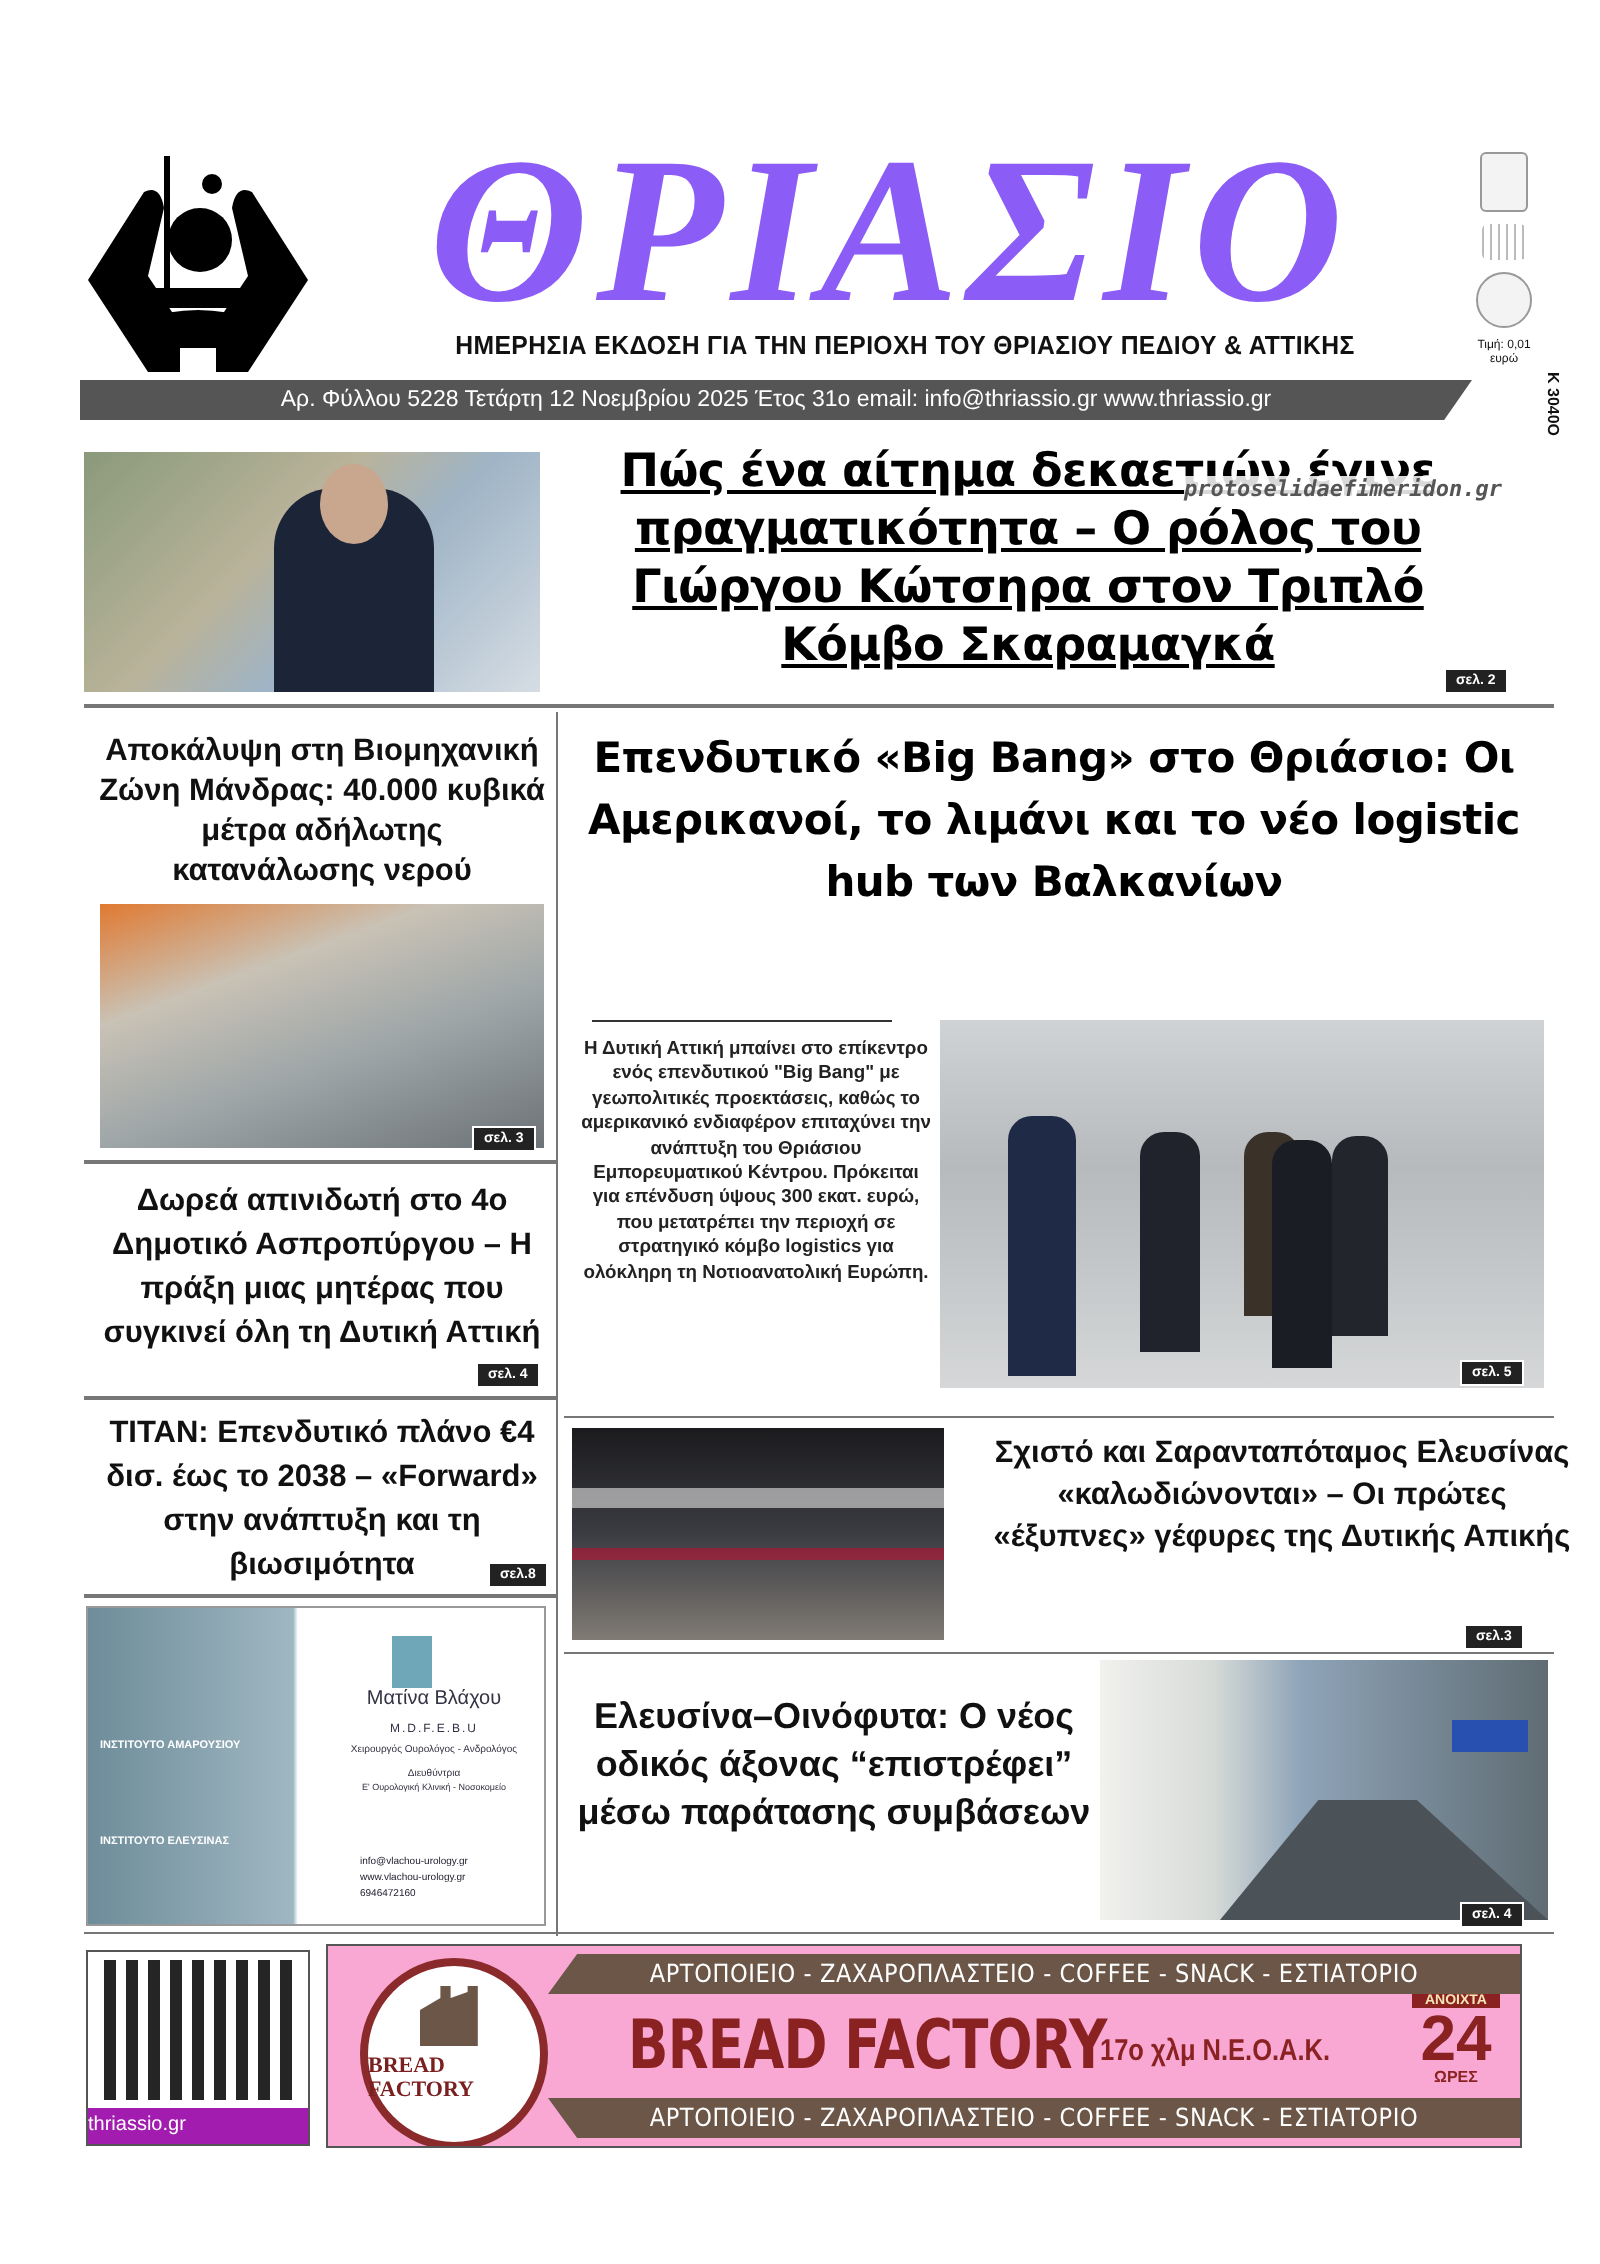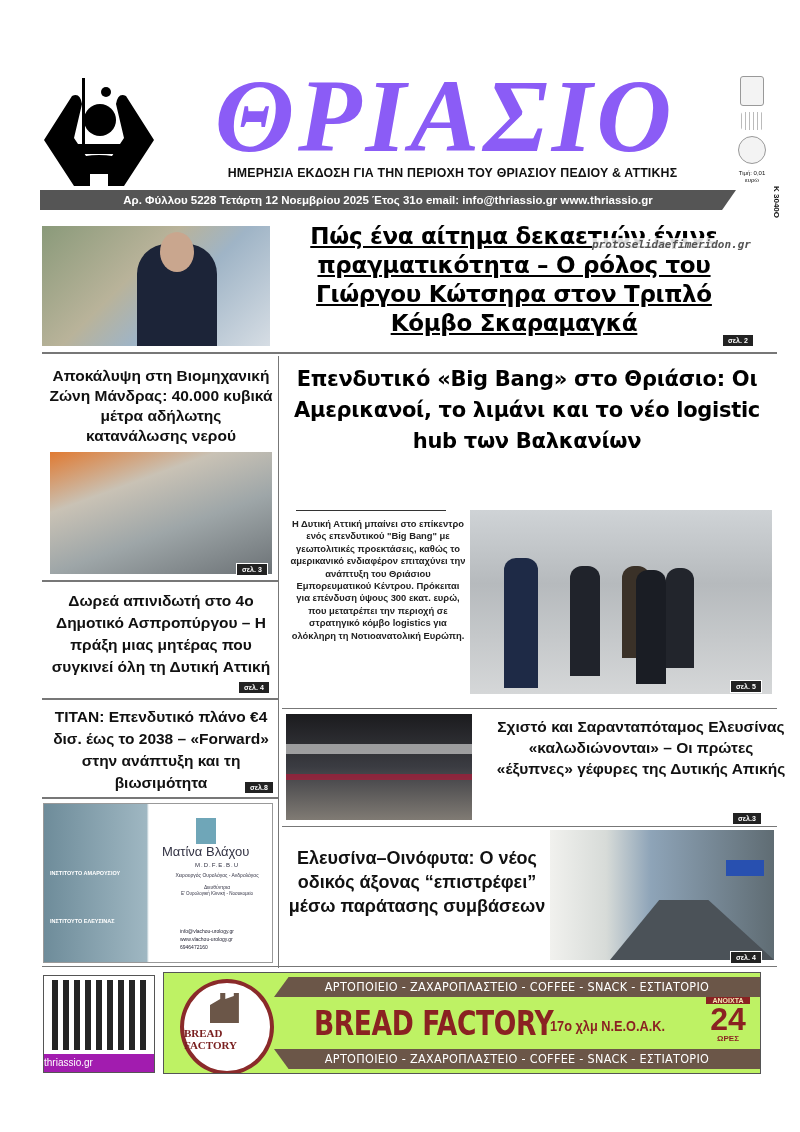--- a/index.html
+++ b/index.html
@@ -2,21 +2,21 @@
 <html><head>
 <meta charset="utf-8">
 <style>
   html,body{margin:0;padding:0;background:#fff;}
   body{width:800px;height:1132px;position:relative;overflow:hidden;font-family:"Liberation Sans",sans-serif;color:#111;}
   .abs{position:absolute;}
   
   .logo{left:34px;left:34px;top:78px;width:130px;height:110px;}
   .title{left:165px;top:66px;width:560px;height:100px;font-family:"Liberation Serif",serif;font-weight:bold;font-style:italic;font-size:104px;letter-spacing:4px;line-height:100px;color:#8b5cf6;text-align:center;}
   .subtitle{left:180px;top:165px;width:545px;font-size:13px;font-weight:bold;letter-spacing:.2px;text-align:center;transform:scaleX(.95);}
-  .infobar{left:40px;top:190px;width:696px;height:20px;background:#555;color:#fff;font-size:11.5px;font-weight:bold;line-height:20px;text-align:center;clip-path:polygon(0 0,100% 0,98% 100%,0 100%);}
+  .infobar{left:40px;top:190px;width:696px;height:20px;background:#555;color:#fff;font-size:11.5px;font-weight:normal;line-height:20px;text-align:center;clip-path:polygon(0 0,100% 0,98% 100%,0 100%);}
   .side-emblems{left:732px;top:76px;width:40px;}
   .emb{width:22px;height:28px;border:1px solid #999;margin:0 auto 6px;border-radius:3px;background:#f3f3f3;}
   .emb.round{border-radius:50%;width:26px;height:26px;}
   .price{font-size:6px;text-align:center;line-height:7px;}
   .vert{left:772px;top:186px;font-size:8px;font-weight:bold;writing-mode:vertical-rl;}
   
   .photo{background:#888;overflow:hidden;}
   .page-tag{background:#222;color:#fff;font-size:7px;font-weight:bold;padding:2px 5px;position:absolute;border:1px solid #fff;}
   .hl{font-weight:bold;text-align:center;color:#111;}
   .hl-heavy{font-family:"DejaVu Sans",sans-serif;font-weight:bold;text-align:center;color:#000;letter-spacing:-.3px;}
@@ -40,21 +40,21 @@
   .s6img{left:286px;top:714px;width:186px;height:106px;background:linear-gradient(180deg,#1b1b1e 0%,#3b3c42 50%,#807b74 100%);}
   .s6hl{left:476px;top:716px;width:300px;font-size:15.5px;line-height:21px;margin-left:15px;}
   
   .s7hl{left:286px;top:846px;width:262px;font-size:18px;line-height:24px;}
   .s7img{left:550px;top:830px;width:224px;height:130px;background:linear-gradient(90deg,#f1f1ee 0%,#d7dbd8 25%,#8ea4b8 45%,#5f6c73 100%);}
   
   .qr{left:43px;top:975px;width:110px;height:96px;border:1px solid #555;background:#fff;}
   .qr-grid{position:absolute;left:8px;top:4px;width:94px;height:70px;background:
      repeating-linear-gradient(90deg,#000 0 6px,#fff 6px 11px),#000;opacity:.85;}
   .qr-label{position:absolute;left:0;bottom:0;width:100%;height:18px;background:#a21caf;color:#fff;font-size:10px;text-align:left;line-height:18px;}
-  .bf{left:163px;top:972px;width:596px;height:100px;background:#bef264;border:1px solid #555;overflow:hidden;}
+  .bf{left:163px;top:972px;width:596px;height:100px;background:#f9a8d4;border:1px solid #555;overflow:hidden;}
   .bf-band{position:absolute;left:110px;right:0;height:20px;background:#6b5648;color:#fff;font-family:"DejaVu Sans Condensed","DejaVu Sans",sans-serif;font-size:12.5px;line-height:20px;text-align:center;letter-spacing:.3px;}
   .bf-band.top{top:4px;clip-path:polygon(3% 0,100% 0,100% 100%,0 100%);}
   .bf-band.bot{bottom:4px;clip-path:polygon(0 0,100% 0,100% 100%,3% 100%);}
   .bf-circle{position:absolute;left:16px;top:6px;width:86px;height:88px;border-radius:50%;border:4px solid #8a2a2a;background:#fff;text-align:left;}
   .bf-circle span{display:block;font-family:"Liberation Serif",serif;font-weight:bold;color:#7a2020;font-size:11px;line-height:12px;}
   .bf-name{position:absolute;left:150px;top:30px;font-family:"DejaVu Sans",sans-serif;font-weight:bold;font-size:34px;color:#8a2222;transform:scaleX(.78);transform-origin:left;letter-spacing:-.5px;}
   .bf-addr{position:absolute;left:386px;top:44px;font-size:15px;color:#8a2222;font-weight:bold;transform:scaleX(.85);transform-origin:left;}
   .bf-open{position:absolute;right:10px;top:24px;width:44px;text-align:center;color:#8a2222;font-weight:bold;}
   .bf-open .small{font-size:7px;background:#8a2222;color:#f4e6b4;}
   .bf-open .big{font-size:32px;line-height:30px;}
@@ -104,21 +104,21 @@
 <div class="abs hl s3hl">Δωρεά απινιδωτή στο 4ο Δημοτικό Ασπροπύργου – Η πράξη μιας μητέρας που συγκινεί όλη τη Δυτική  Αττική</div>
 <div class="page-tag" style="left:238px;top:681px;">σελ. 4</div>
 <div class="abs rule" style="left:42px;top:698px;width:236px;"></div>
 
 <div class="abs hl s4hl">TITAN: Επενδυτικό πλάνο €4 δισ. έως το 2038 – «Forward» στην ανάπτυξη και τη βιωσιμότητα</div>
 <div class="page-tag" style="left:244px;top:781px;">σελ.8</div>
 <div class="abs rule" style="left:42px;top:797px;width:236px;"></div>
 
 <div class="abs ad1">
   <div style="position:absolute;left:152px;top:14px;width:20px;height:26px;background:#6fa6b8;"></div>
-  <div style="position:absolute;left:118px;top:40px;width:110px;font-size:13px;color:#334;">Ματίνα Βλάχου</div>
+  <div style="position:absolute;left:118px;top:40px;width:110px;text-align:center;font-size:10px;color:#334;">Ματίνα Βλάχου</div>
   <div style="position:absolute;left:118px;top:58px;width:110px;text-align:center;font-size:6px;letter-spacing:1px;color:#334;">M.D.F.E.B.U</div>
   <div style="position:absolute;left:118px;top:68px;width:110px;text-align:center;font-size:5px;color:#334;">Χειρουργός Ουρολόγος - Ανδρολόγος</div>
   <div style="position:absolute;left:118px;top:80px;width:110px;text-align:center;font-size:5px;color:#334;">Διευθύντρια</div>
   <div style="position:absolute;left:118px;top:87px;width:110px;text-align:center;font-size:4.5px;color:#334;">Ε' Ουρολογική Κλινική - Νοσοκομείο</div>
   <div style="position:absolute;left:6px;top:66px;font-size:5.5px;color:#fff;font-weight:bold;">ΙΝΣΤΙΤΟΥΤΟ ΑΜΑΡΟΥΣΙΟΥ</div>
   <div style="position:absolute;left:6px;top:114px;font-size:5.5px;color:#fff;font-weight:bold;">ΙΝΣΤΙΤΟΥΤΟ ΕΛΕΥΣΙΝΑΣ</div>
   <div style="position:absolute;left:136px;top:124px;font-size:5px;color:#223;">info@vlachou-urology.gr</div>
   <div style="position:absolute;left:136px;top:132px;font-size:5px;color:#223;">www.vlachou-urology.gr</div>
   <div style="position:absolute;left:136px;top:140px;font-size:5px;color:#223;">6946472160</div>
 </div>

